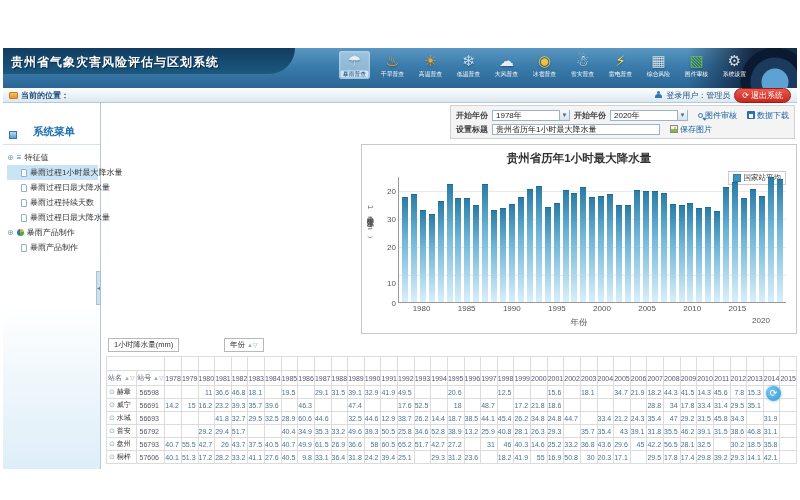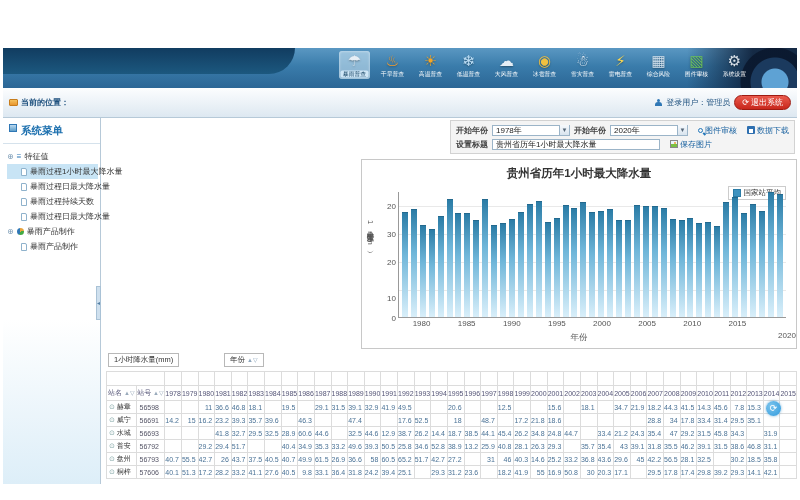--- a/index.html
+++ b/index.html
@@ -16,36 +16,36 @@
     border-radius:0 0 26px 0; }
   .app-title { position:absolute; left:8px; top:6px; color:#fff; font-size:12px; font-weight:bold; letter-spacing:1px; text-shadow:1px 1px 1px #05263f; }
   .toolbar { position:absolute; left:336px; top:3px; display:flex; gap:7px; z-index:3; }
   .tb-item { width:31px; text-align:center; cursor:pointer; padding:1px 0; border-radius:3px; }
   .tb-item.active { background:rgba(215,236,250,.55); box-shadow:0 0 3px rgba(255,255,255,.6) inset; }
   .tb-ico { font-size:15px; line-height:18px; height:18px; display:block; text-shadow:0 1px 2px rgba(0,0,0,.35); }
   .tb-label { display:block; font-size:6.5px; color:#fff; line-height:8px; white-space:nowrap; transform:scale(.9); }
   .tb-item.active .tb-label { color:#0b3least; color:#0b3a5c; background:#cfe6f6; border-radius:2px; }
 
   
-  .crumbbar { height:30px; background:linear-gradient(180deg,#fcfdfe,#dde8f1); border-bottom:1px solid #b6c9d8; display:flex; align-items:center; font-size:8px; color:#44658a; padding:0 6px; }
+  .crumbbar { height:15px; background:linear-gradient(180deg,#fcfdfe,#dde8f1); border-bottom:1px solid #b6c9d8; display:flex; align-items:center; font-size:8px; color:#44658a; padding:0 6px; }
   .folder-ico { width:9px; height:7px; background:linear-gradient(180deg,#f5c25e,#e8962e); border:1px solid #c77d1d; border-radius:1px; margin-right:3px; }
   .crumb-prefix { font-weight:bold; color:#1c4f7d; margin-right:4px; }
   .crumb-item { color:#44658a; margin:0 2px; cursor:pointer; }
   .crumb-sep { color:#8aa2b8; }
   .crumb-right { margin-left:auto; display:flex; align-items:center; gap:4px; }
   .person-ico { width:7px; height:8px; position:relative; }
   .person-ico:before { content:""; position:absolute; left:2px; top:0; width:3px; height:3px; border-radius:50%; background:#2f77b5; }
   .person-ico:after { content:""; position:absolute; left:0; top:3px; width:7px; height:4px; border-radius:3px 3px 0 0; background:#2f77b5; }
   .user-label { color:#1c4f7d; font-size:8px; }
   .logout-btn { display:flex; align-items:center; gap:2px; background:linear-gradient(180deg,#ea5a4d,#c8271c); color:#fff; border:1px solid #9e1b12; border-radius:8px; font-size:8px; padding:1px 7px; cursor:pointer; }
 
   
   .main { display:flex; height:366px; }
   .sidebar { width:98px; border-right:1px solid #b6c9d8; background:linear-gradient(180deg,#ffffff 0%,#ffffff 55%,#ddeef8 100%); position:relative; }
-  .side-header { display:flex; align-items:flex-start; gap:4px; padding:6px 6px 5px 6px; border-bottom:1px solid #d5e2ec; }
+  .side-header { display:flex; align-items:flex-end; gap:16px; padding:22px 6px 5px 6px; border-bottom:1px solid #d5e2ec; }
   .menu-ico { width:8px; height:8px; border:1px solid #2f77b5; background:linear-gradient(180deg,#bcd9ef,#5f9ec9); }
   .side-title { color:#1b6fae; font-weight:bold; font-size:10.5px; }
   .tree { padding:5px 2px 0 4px; font-size:8px; color:#333; }
   .tree-group { display:flex; align-items:center; gap:3px; padding:2px 0; cursor:pointer; white-space:nowrap; }
   .exp-ico { color:#7a9ab5; font-size:8px; }
   .list-ico { color:#2f77b5; font-size:8px; }
   .pie-ico { width:7px; height:7px; border-radius:50%; background:conic-gradient(#e8a33d 0 90deg,#44aa44 90deg 200deg,#2f77b5 200deg 360deg); display:inline-block; }
   .tree-child { display:flex; align-items:center; gap:3px; padding:2px 0 2px 14px; cursor:pointer; white-space:nowrap; color:#333; }
   .tree-child.selected { background:#c8e4f5; }
   .doc-ico { width:6px; height:8px; background:#fff; border:1px solid #8fb2cc; border-radius:0 2px 0 0; flex:none; }
@@ -104,20 +104,21 @@
     background:radial-gradient(circle at 5px 5px,#7cc4ec,#2f9ade); color:#fff; font-size:9px; line-height:15px; text-align:center; box-shadow:0 0 3px rgba(40,130,190,.6); cursor:pointer; }
 </style>
 </head>
 <body>
 
 <div class="app">
 
   <div class="header">
     <div class="earth"></div>
     <div class="title-band"></div>
+    <div class="app-title">贵州省气象灾害风险评估与区划系统</div>
     <div class="toolbar">
         <div class="tb-item active">
           <span class="tb-ico" style="color: rgb(230, 238, 245);">☂</span>
           <span class="tb-label">暴雨普查</span>
         </div>
         <div class="tb-item">
           <span class="tb-ico" style="color: rgb(240, 154, 46);">♨</span>
           <span class="tb-label">干旱普查</span>
         </div>
         <div class="tb-item">
@@ -310,21 +311,21 @@
               <div class="bar" style="height: 123.2px;"></div>
             </div>
             <div class="xtick" style="left: 22.5581px;">1980</div>
             <div class="xtick" style="left: 67.6744px;">1985</div>
             <div class="xtick" style="left: 112.791px;">1990</div>
             <div class="xtick" style="left: 157.907px;">1995</div>
             <div class="xtick" style="left: 203.023px;">2000</div>
             <div class="xtick" style="left: 248.14px;">2005</div>
             <div class="xtick" style="left: 293.256px;">2010</div>
             <div class="xtick" style="left: 338.372px;">2015</div>
-            <div class="xtick" style="left: 388px; margin-top: 14px;">2020</div>
+            <div class="xtick" style="left: 362px; margin-top: 14px;">2020</div>
           </div>
         <div class="xlabel">年份</div>
       </div>
 
       <div class="table-block">
         <span class="pill pill1">
           <span>1小时降水量(mm)</span>
         </span>
         <span class="pill pill2">
           <span>年份</span>

